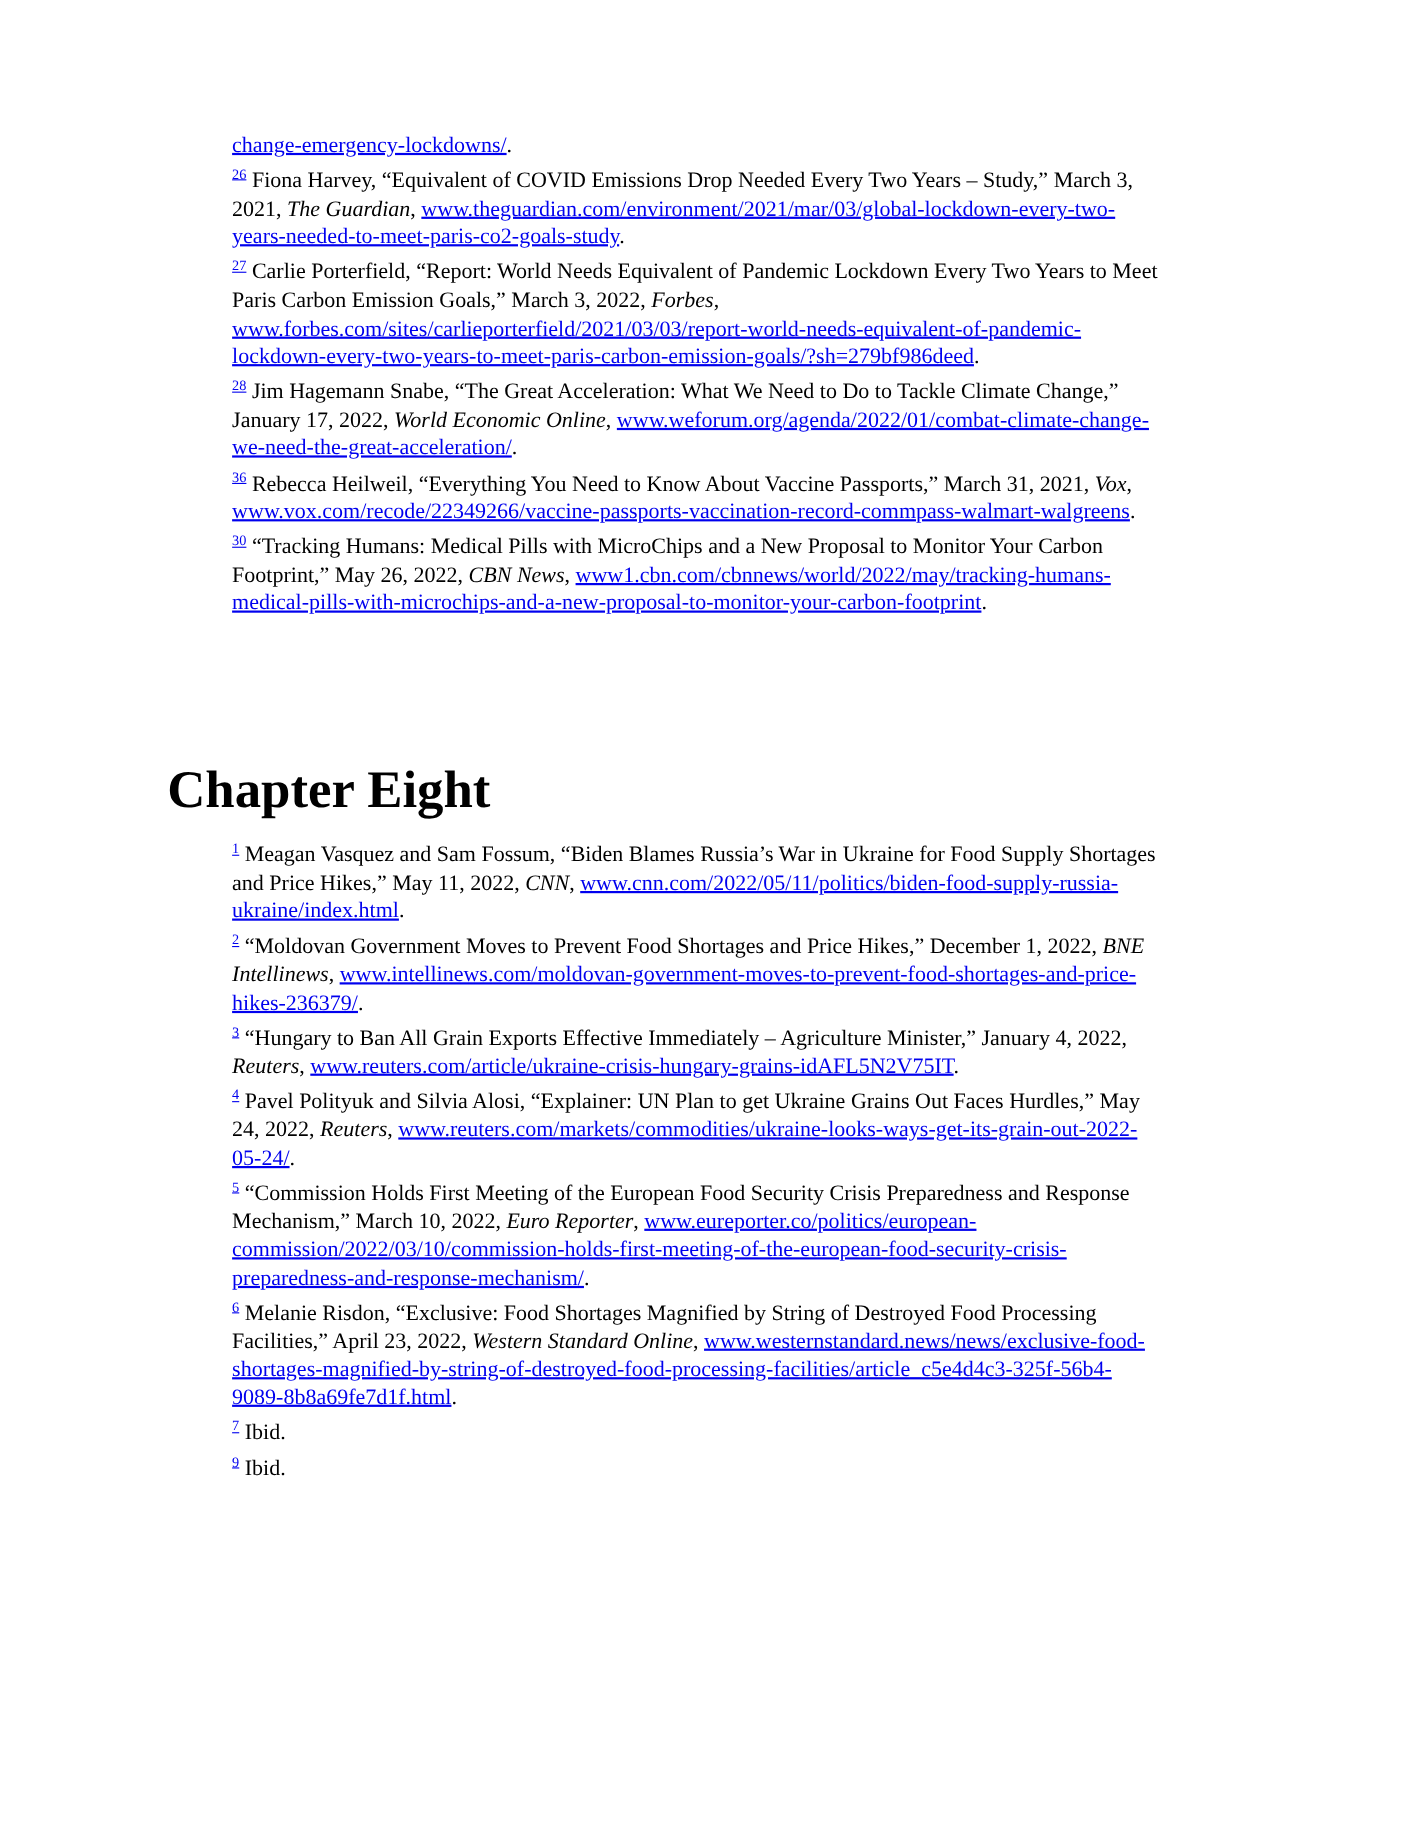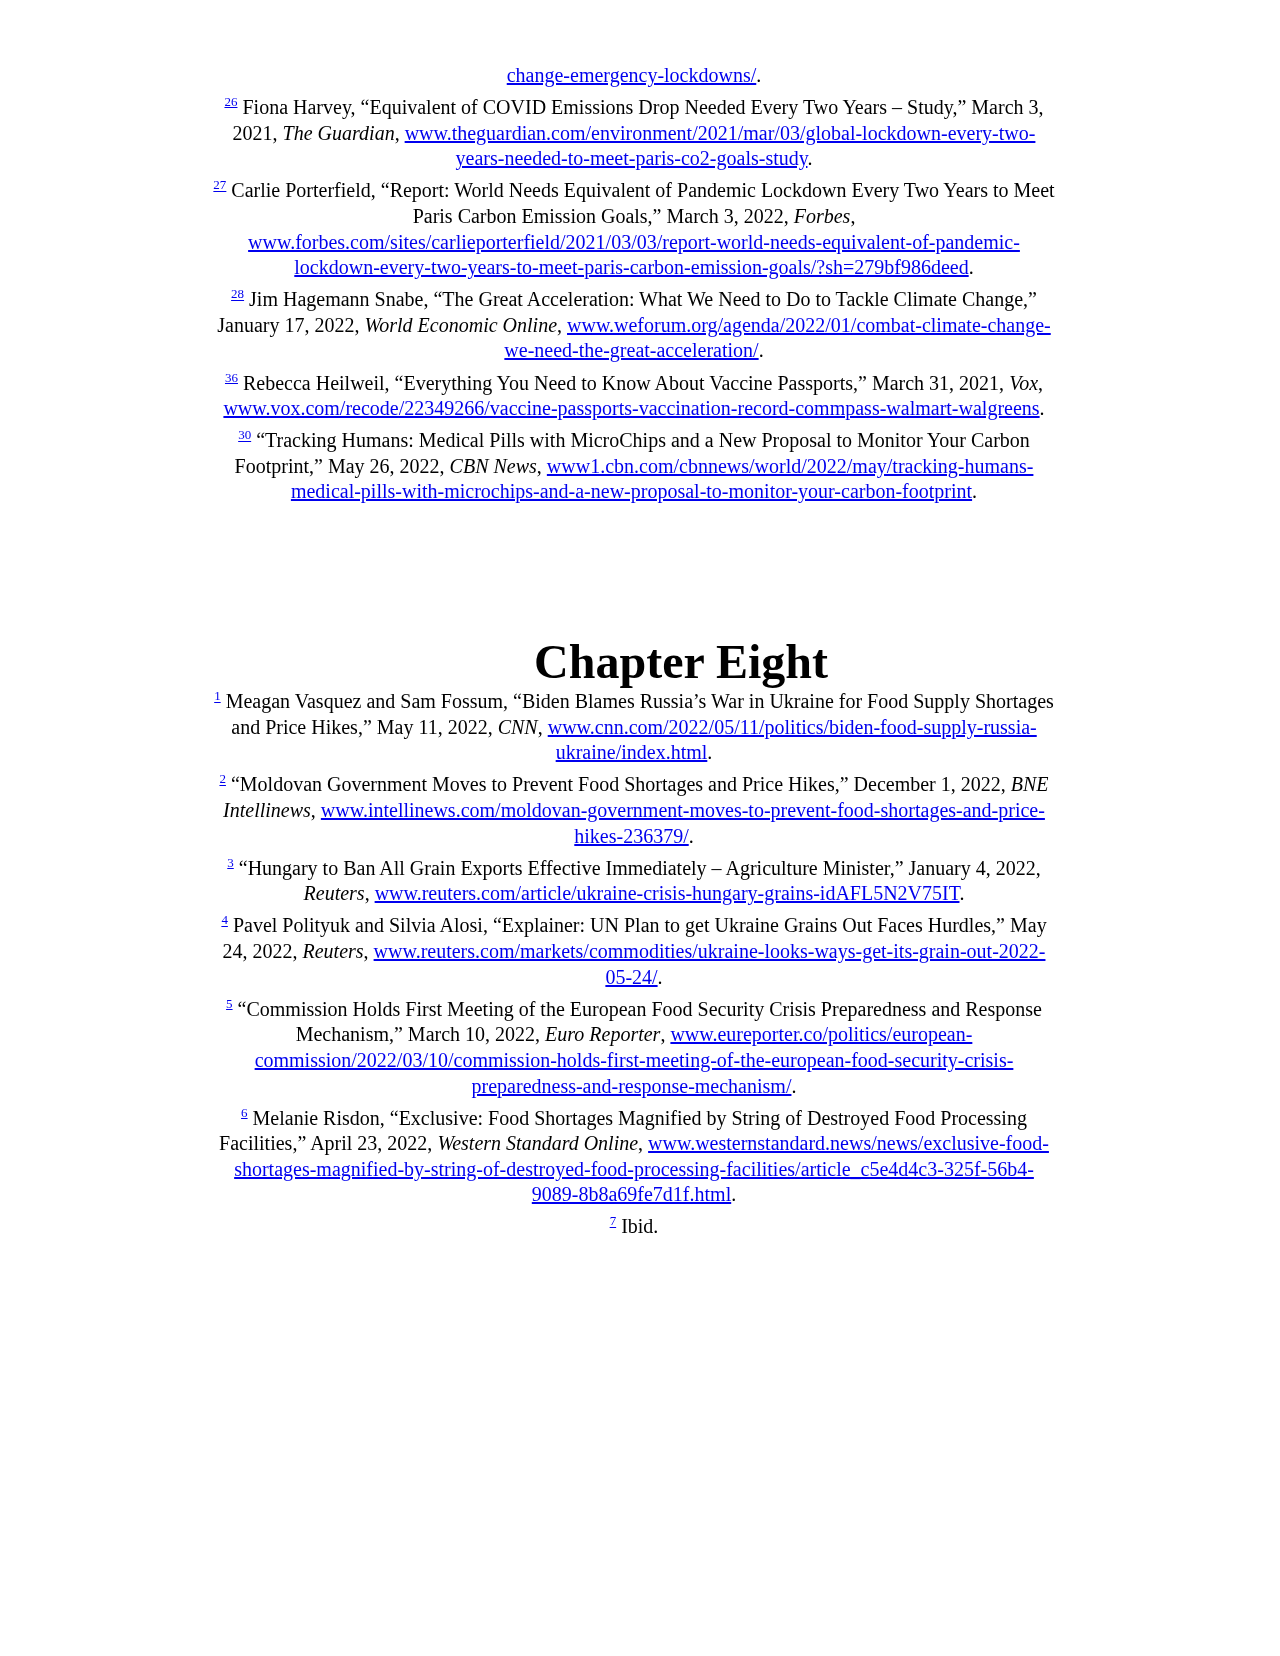--- a/index.html
+++ b/index.html
@@ -9,22 +9,21 @@
   }
   body {
     width: 1280px;
     height: 1656px;
     font-family: "Liberation Serif", serif;
     color: #000000;
     overflow: hidden;
   }
   .page {
     box-sizing: border-box;
-    padding: 63px 70px 0 152px;
-    text-align: center;
+    padding: 120px 70px 0 152px;
   }
   .notes {
     margin-left: 59px;
     width: 846px;
     font-size: 20px;
     line-height: 1.28;
   }
   p.note {
     margin: 0 0 6.5px 0;
     overflow-wrap: break-word;
@@ -35,21 +34,21 @@
   }
   a.fn-num {
     font-size: 13px;
     vertical-align: super;
     line-height: 0;
   }
   h1.chapter-heading {
     font-size: 48px;
     font-weight: bold;
     line-height: 1.15;
-    margin: 129px 0 0 0;
+    margin: 129px 0 19px 0;
     letter-spacing: 0;
   }
   em.src {
     font-style: italic;
   }
 </style>
 </head>
 <body>
 
 <div class="page">
@@ -66,15 +65,16 @@
   <h1 class="chapter-heading">Chapter Eight</h1>
 
   <div class="notes">
       <p class="note"><a class="fn-num" href="#">1</a><span> Meagan Vasquez and Sam Fossum, “Biden Blames Russia’s War in Ukraine for Food Supply Shortages and Price Hikes,” May 11, 2022, </span><em class="src">CNN</em><span>, </span><a class="url-link" href="#">www.cnn.com/2022/05/11/politics/biden-food-supply-russia-ukraine/index.html</a><span>.</span></p>
       <p class="note"><a class="fn-num" href="#">2</a><span> “Moldovan Government Moves to Prevent Food Shortages and Price Hikes,” December 1, 2022, </span><em class="src">BNE Intellinews</em><span>, </span><a class="url-link" href="#">www.intellinews.com/moldovan-government-moves-to-prevent-food-shortages-and-price-hikes-236379/</a><span>.</span></p>
       <p class="note"><a class="fn-num" href="#">3</a><span> “Hungary to Ban All Grain Exports Effective Immediately – Agriculture Minister,” January 4, 2022, </span><em class="src">Reuters</em><span>, </span><a class="url-link" href="#">www.reuters.com/article/ukraine-crisis-hungary-grains-idAFL5N2V75IT</a><span>.</span></p>
       <p class="note"><a class="fn-num" href="#">4</a><span> Pavel Polityuk and Silvia Alosi, “Explainer: UN Plan to get Ukraine Grains Out Faces Hurdles,” May 24, 2022, </span><em class="src">Reuters</em><span>, </span><a class="url-link" href="#">www.reuters.com/markets/commodities/ukraine-looks-ways-get-its-grain-out-2022-05-24/</a><span>.</span></p>
       <p class="note"><a class="fn-num" href="#">5</a><span> “Commission Holds First Meeting of the European Food Security Crisis Preparedness and Response Mechanism,” March 10, 2022, </span><em class="src">Euro Reporter</em><span>, </span><a class="url-link" href="#">www.eureporter.co/politics/european-commission/2022/03/10/commission-holds-first-meeting-of-the-european-food-security-crisis-preparedness-and-response-mechanism/</a><span>.</span></p>
       <p class="note"><a class="fn-num" href="#">6</a><span> Melanie Risdon, “Exclusive: Food Shortages Magnified by String of Destroyed Food Processing Facilities,” April 23, 2022, </span><em class="src">Western Standard Online</em><span>, </span><a class="url-link" href="#">www.westernstandard.news/news/exclusive-food-shortages-magnified-by-string-of-destroyed-food-processing-facilities/article_c5e4d4c3-325f-56b4-9089-8b8a69fe7d1f.html</a><span>.</span></p>
       <p class="note"><a class="fn-num" href="#">7</a><span> Ibid.</span></p>
+      <p class="note"><a class="fn-num" href="#">9</a><span> Ibid.</span></p>
     </div>
 
 </div>
 
 </body></html>

